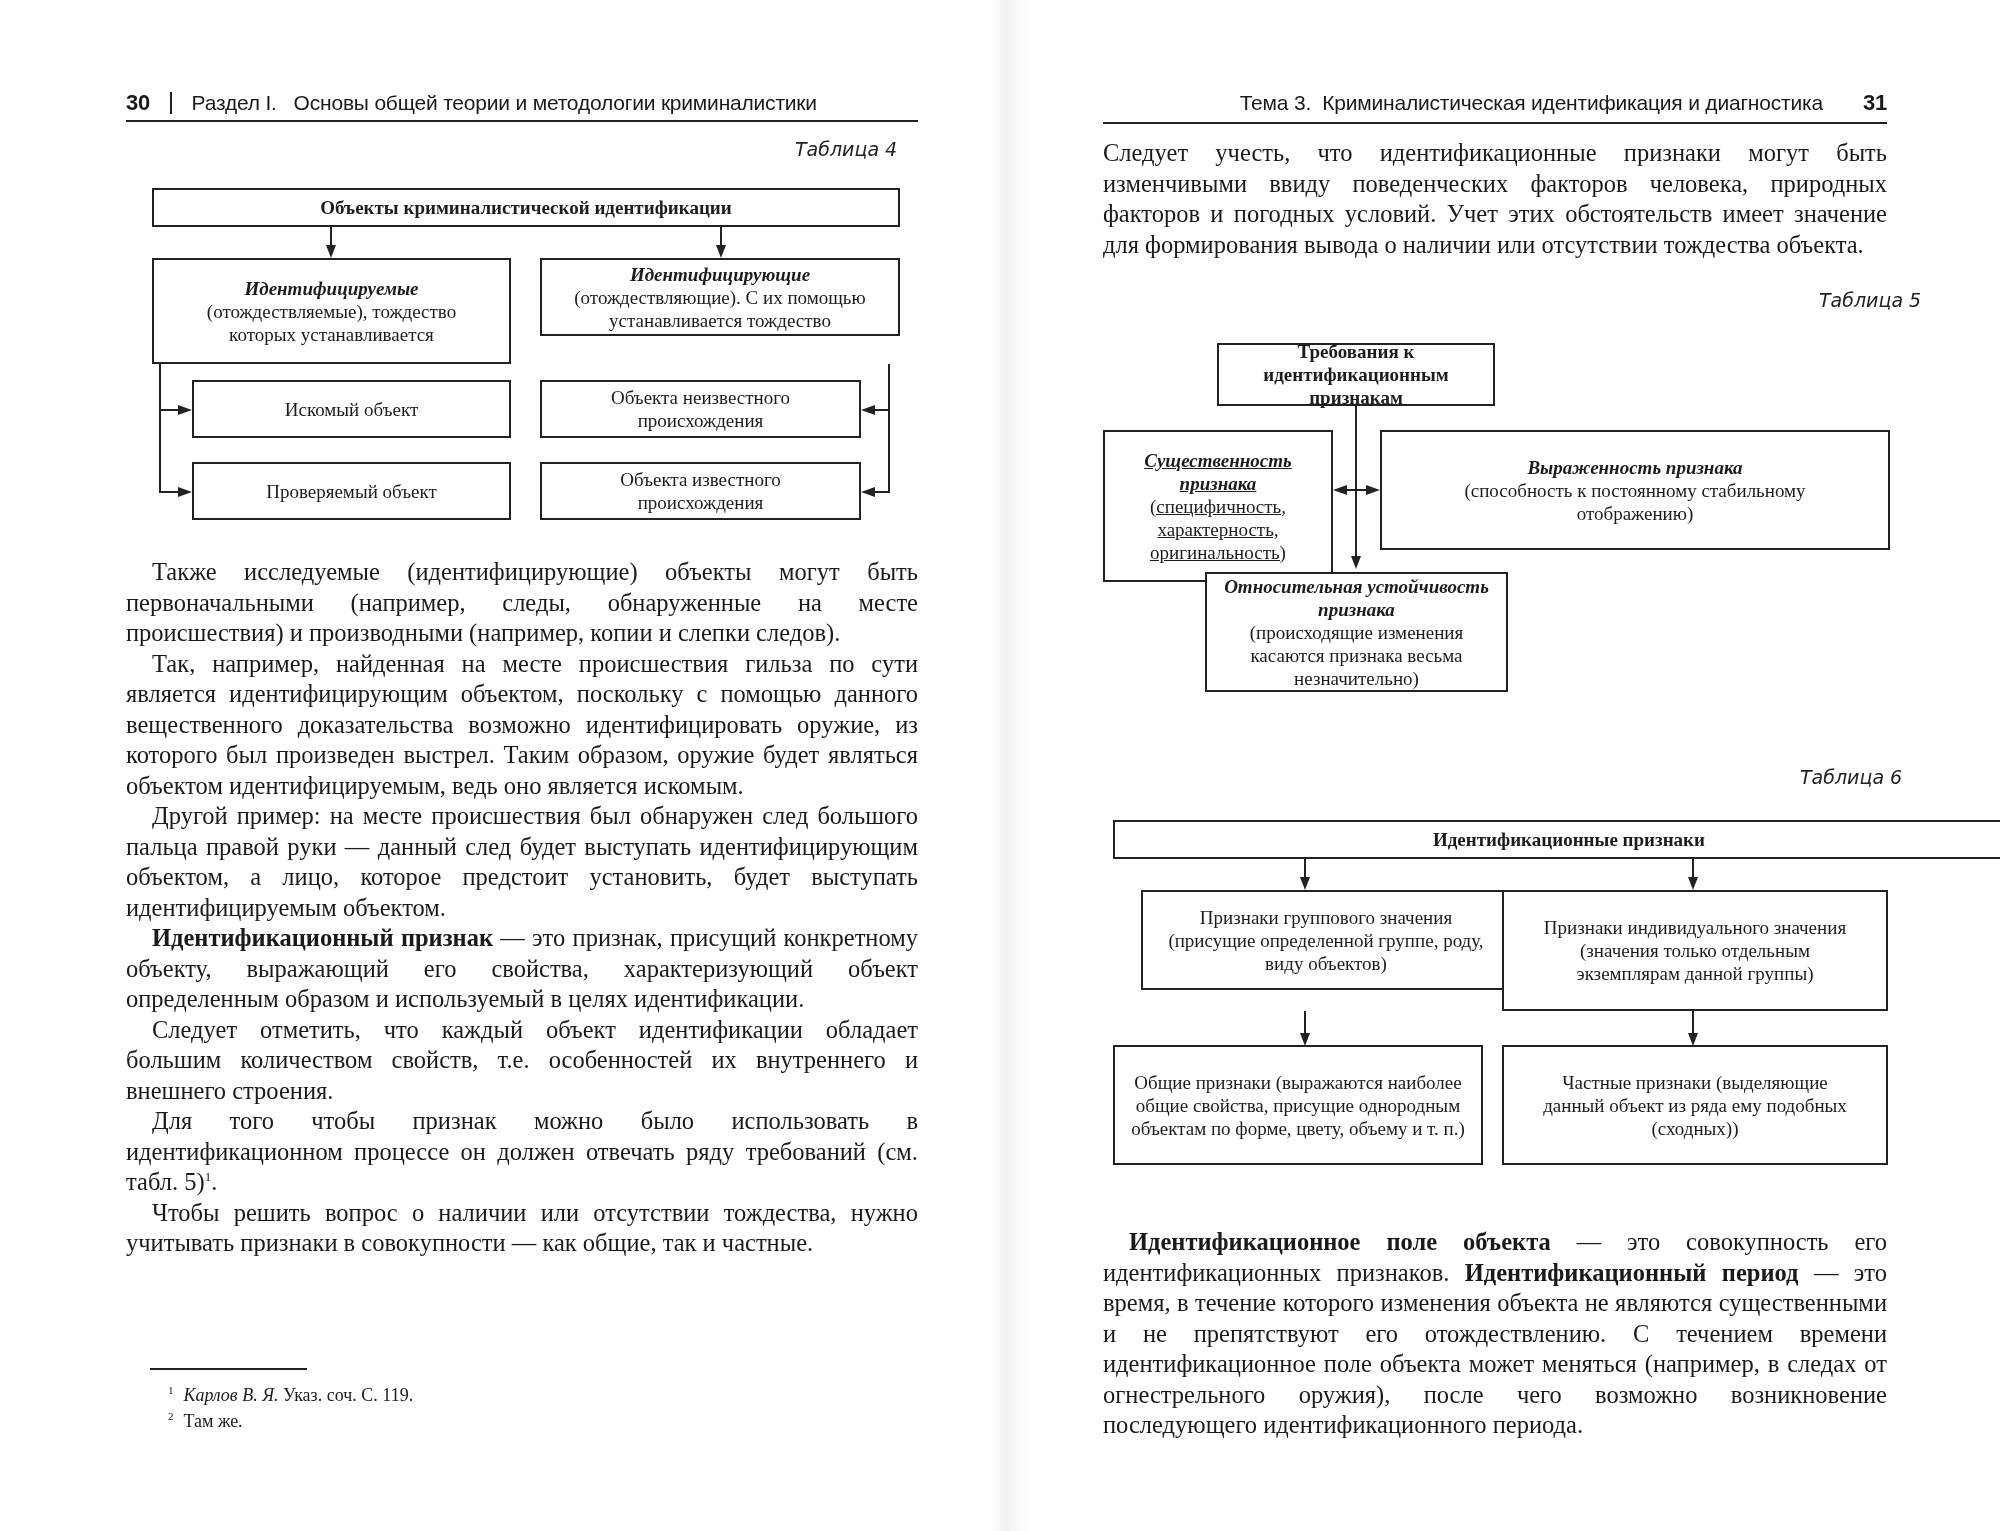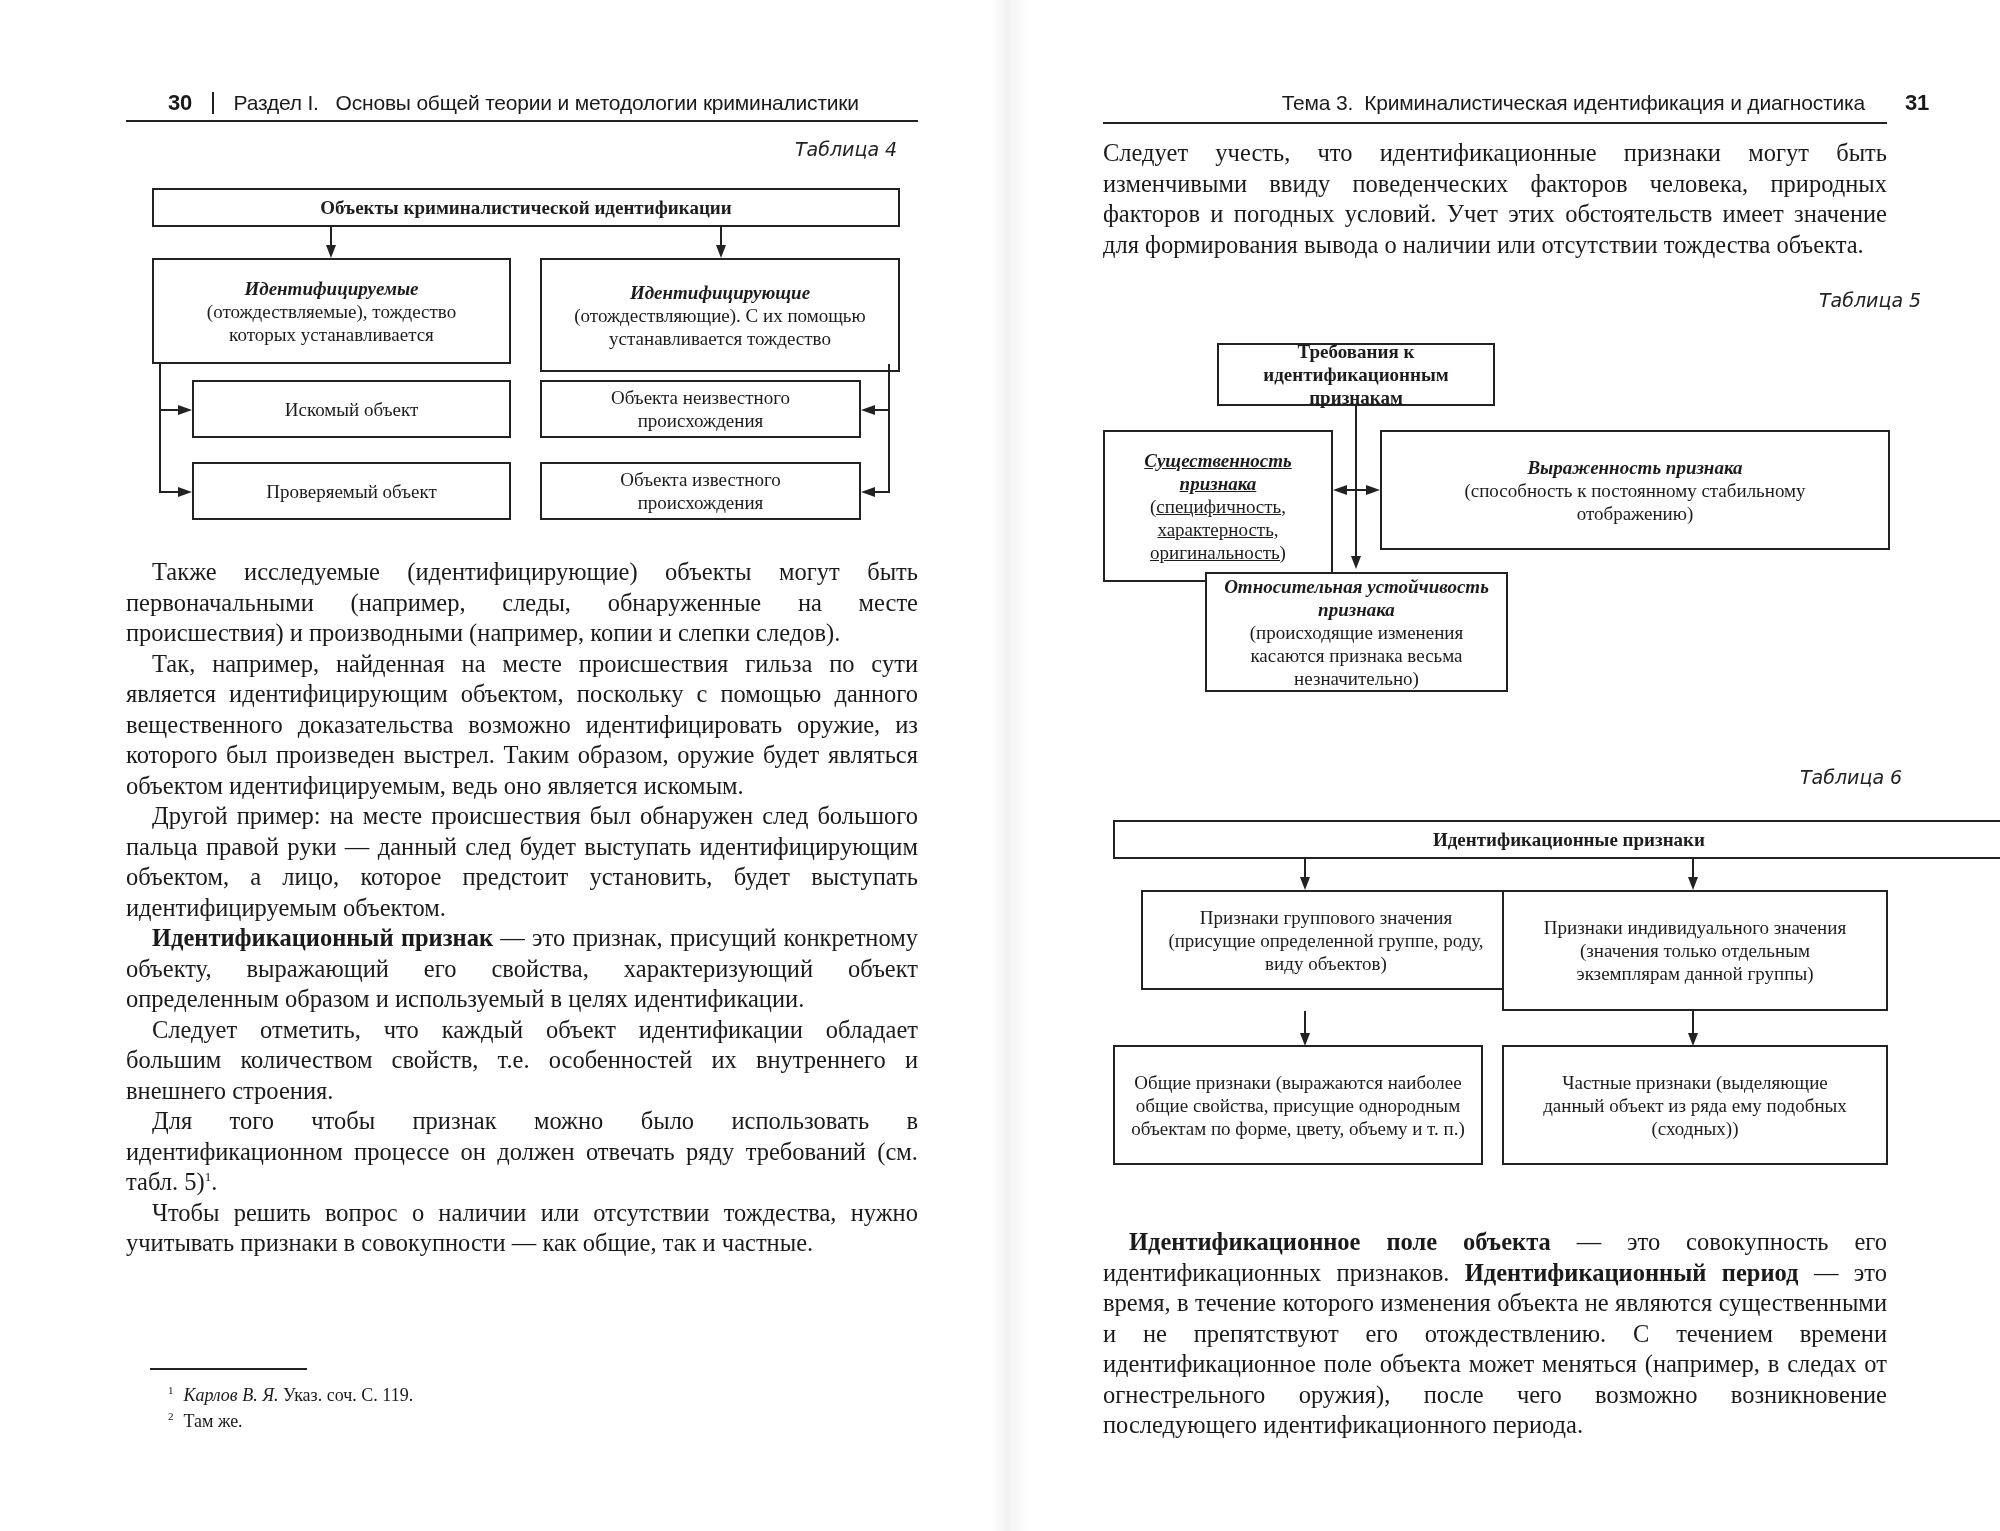--- a/index.html
+++ b/index.html
@@ -4,21 +4,21 @@
 <style>
   html, body { margin:0; padding:0; background:#ffffff; }
   body { width:2000px; height:1531px; position:relative; overflow:hidden; color:#1a1a1a; }
   .page { position:absolute; top:0; height:1531px; }
   .page-left { left:0; width:1000px; background:#ffffff; }
   .page-right { left:1000px; width:1000px; background:#ffffff; }
   .gutter { position:absolute; left:990px; top:0; width:40px; height:1531px;
             background:linear-gradient(90deg,#ffffff 0%,#f1f1f1 45%,#f6f6f6 55%,#ffffff 100%); }
 
   .run-head { position:absolute; font-family:"Liberation Sans", "DejaVu Sans", sans-serif; font-size:21px;
-              top:90px; height:26px; line-height:26px; display:flex; align-items:center; white-space:nowrap; letter-spacing:-0.2px;margin-left:42px; }
+              top:90px; height:26px; line-height:26px; display:flex; align-items:center; white-space:nowrap; letter-spacing:-0.2px; }
   .run-head .pno { font-weight:bold; font-size:22px; }
   .run-head .sep { display:inline-block; width:1.5px; height:22px; background:#222; margin:0 20px; }
   .head-rule { position:absolute; height:2px; background:#222; }
 
   .tcap { position:absolute; font-family:"DejaVu Sans", sans-serif; font-style:italic; font-size:19px;
           color:#222; white-space:nowrap; }
 
   .box { position:absolute; border:2px solid #222; box-sizing:border-box; background:#fff;
          display:flex; flex-direction:column; align-items:center; justify-content:center; text-align:center;
          font-family:"Liberation Serif", "DejaVu Serif", serif; font-size:19px; line-height:23px; color:#1c1c1c;
@@ -63,21 +63,21 @@
 </div>
 <div class="line" style="left:330px; top:227px; width:2px; height:18px;"></div>
 <div class="arr-d" style="left:326px; top:245px;"></div>
 <div class="line" style="left:720px; top:227px; width:2px; height:18px;"></div>
 <div class="arr-d" style="left:716px; top:245px;"></div>
 
 <div class="box" style="left:152px; top:258px; width:359px; height:106px;">
   <span class="bt">Идентифицируемые</span>
   <span style="padding:0 14px;">(отождествляемые), тождество которых устанавливается</span>
 </div>
-<div class="box" style="left:540px; top:258px; width:360px; height:114px;">
+<div class="box" style="left:540px; top:258px; width:360px; height:78px;">
   <span class="bt">Идентифицирующие</span>
   <span style="padding:0 10px;">(отождествляющие). С их помощью устанавливается тождество</span>
 </div>
 
 <div class="line" style="left:159px; top:364px; width:2px; height:128px;"></div>
 <div class="line" style="left:159px; top:409px; width:20px; height:2px;"></div>
 <div class="arr-r" style="left:178px; top:405px;"></div>
 <div class="line" style="left:159px; top:491px; width:20px; height:2px;"></div>
 <div class="arr-r" style="left:178px; top:487px;"></div>
 

